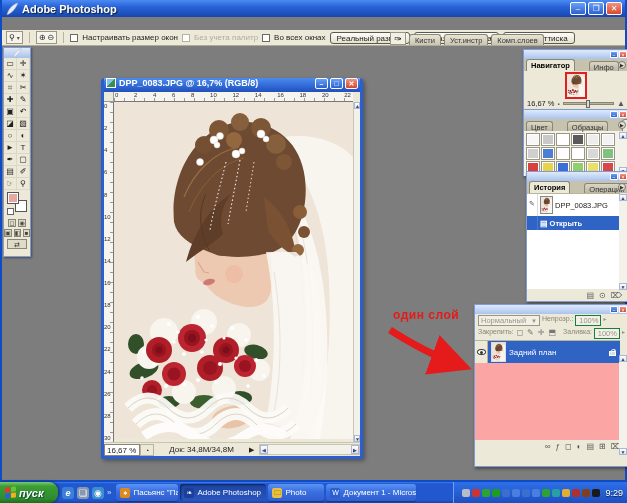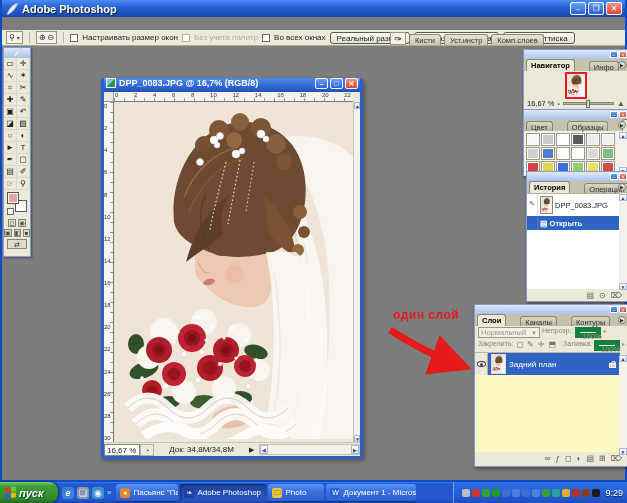--- a/index.html
+++ b/index.html
@@ -110,24 +110,24 @@
   .hthumb{width:13px;height:18px;border:1px solid #888;overflow:hidden;background:#efe4d8;}
   .hrow.sel{height:14px;background:#2f63c4;color:#fff;font-weight:bold;}
   .hico{font-size:8px;}
   #histscroll{position:absolute;right:1px;top:22px;width:8px;height:96px;background:#f2f1ea;display:flex;flex-direction:column;justify-content:space-between;}
   #histfoot,#layfoot{height:13px;display:flex;justify-content:flex-end;align-items:center;gap:5px;padding:0 6px;font-size:8px;color:#555;}
 
   #laypal{left:472px;top:304px;width:155px;height:163px;}
   .lrow1{display:flex;align-items:flex-start;gap:2px;padding:1px 3px;font-size:7px;color:#8a8674;}
   .lsel{width:62px;height:11px;border:1px solid #9a9684;background:#f2f0e6;color:#9a9684;font-size:7.5px;line-height:10px;
     padding:0 2px;display:flex;justify-content:space-between;}
-  .lbox{width:26px;height:11px;border:5px solid #15803d;background:#f2f0e6;color:#9a9684;font-size:7.5px;line-height:10px;text-align:right;padding:0 2px;}
+  .lbox{width:26px;height:11px;border:1px solid #15803d;background:#f2f0e6;color:#9a9684;font-size:7.5px;line-height:10px;text-align:right;padding:0 2px;}
   .larr{color:#9a9684;font-size:6px;}
   .lockico{font-size:8px;color:#777;margin:0 1px;}
-  #laylist{background:#fef9c3;height:100px;border-top:1px solid #b8b4a0;margin-right:8px;position:relative;}
+  #laylist{background:#fca5a5;height:100px;border-top:1px solid #b8b4a0;margin-right:8px;position:relative;}
   #layrow{display:flex;align-items:center;height:22px;background:#2f63c4;color:#fff;font-size:8px;}
   #eyecol{width:13px;align-self:stretch;background:#ece9d8;border-right:1px solid #b8b4a0;display:flex;align-items:center;justify-content:center;}
   .laythumb{width:15px;height:20px;border:1px solid #ddd;margin:0 3px;overflow:hidden;background:#efe4d8;}
   #laylock{margin-left:auto;margin-right:4px;font-size:8px;}
   #layscroll{position:absolute;right:1px;top:50px;width:8px;height:100px;background:#f2f1ea;display:flex;flex-direction:column;justify-content:space-between;}
 
   
   .eye{width:9px;height:6px;border:1px solid #333;border-radius:50%;position:relative;background:#fff;}
   .eye::after{content:"";position:absolute;left:2.5px;top:1px;width:3px;height:3px;border-radius:50%;background:#333;}
   
@@ -555,26 +555,20 @@
         <span>⊙</span>
         <span>⌦</span>
       </div>
     </div>
 
     <div id="laypal" class="palette">
       <div class="pmini">
         <div class="mbtn">–</div>
         <div class="mbtn close">×</div>
       </div>
-      <div class="ptabs">
-        <div class="ptab on">Слои</div>
-        <div class="ptab">Каналы</div>
-        <div class="ptab">Контуры</div>
-        <div class="pmenu">▶</div>
-      </div>
       <div class="lrow1">
         <div class="lsel">
           <span>Нормальный</span>
           <span class="larr">▼</span>
         </div>
         <span>Непрозр.:</span>
         <div class="lbox">100%</div>
         <span class="larr">▸</span>
       </div>
       <div class="lrow1">

